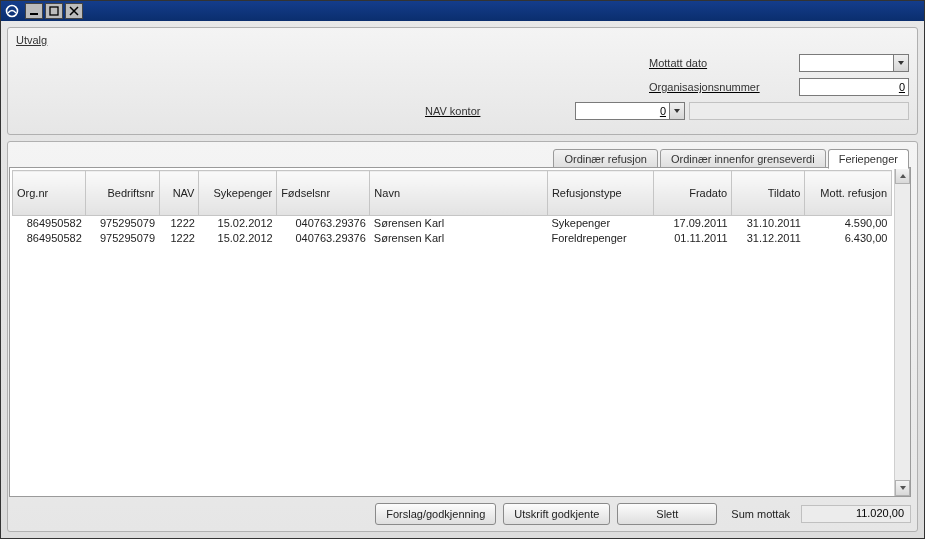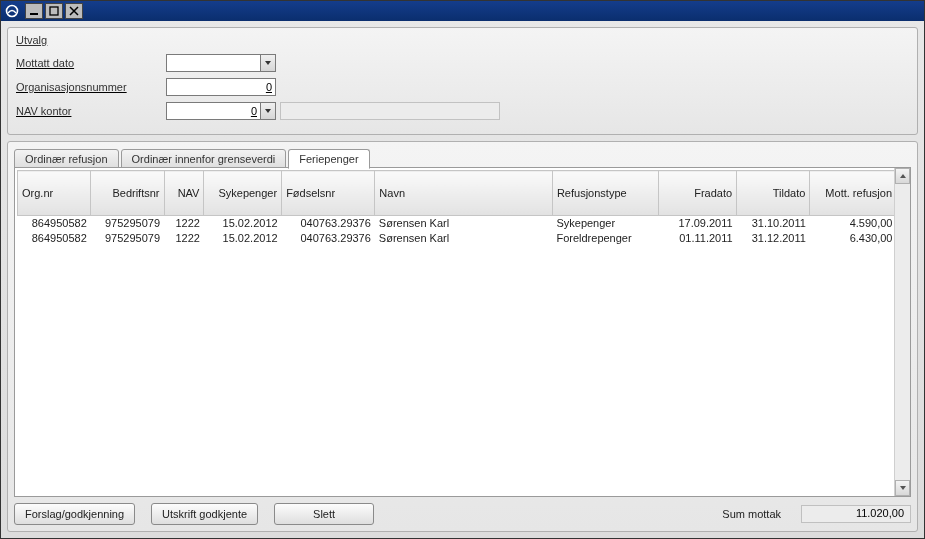--- a/index.html
+++ b/index.html
@@ -68,20 +68,21 @@
     font-size: 11px;
     text-decoration: underline;
     color: #333;
     margin: 2px 0 6px 0;
   }
   .form-row {
     display: flex;
     align-items: center;
     height: 22px;
     margin-bottom: 2px;
+    justify-content: flex-end;
   }
   .form-label {
     width: 150px;
     color: #333;
   }
   .combo {
     display: flex;
     align-items: stretch;
     height: 18px;
   }
@@ -113,20 +114,21 @@
     width: 220px;
   }
   .tabs-area {
     flex: 1;
     display: flex;
     flex-direction: column;
     border: 1px solid #b0b0b0;
     border-radius: 3px;
     background: linear-gradient(to bottom, #f4f4f4, #e6e6e6);
     padding: 4px 6px 6px 6px;
+    align-items: flex-end;
   }
   .tabstrip {
     display: flex;
     align-items: flex-end;
     height: 22px;
     position: relative;
     margin-bottom: -1px;
   }
   .tab {
     padding: 3px 10px;
@@ -200,21 +202,21 @@
     border: 1px solid #b0b0b0;
     display: flex;
     align-items: center;
     justify-content: center;
   }
   .vscroll .track { flex: 1; }
   .footer {
     display: flex;
     align-items: center;
     margin-top: 6px;
-    gap: 16px;
+    gap: 7px;
   }
   .btn {
     height: 22px;
     border: 1px solid #8a8a8a;
     border-radius: 3px;
     background: linear-gradient(to bottom, #fcfcfc, #dedede);
     padding: 0 10px;
     font-family: inherit;
     font-size: 11px;
     color: #222;

